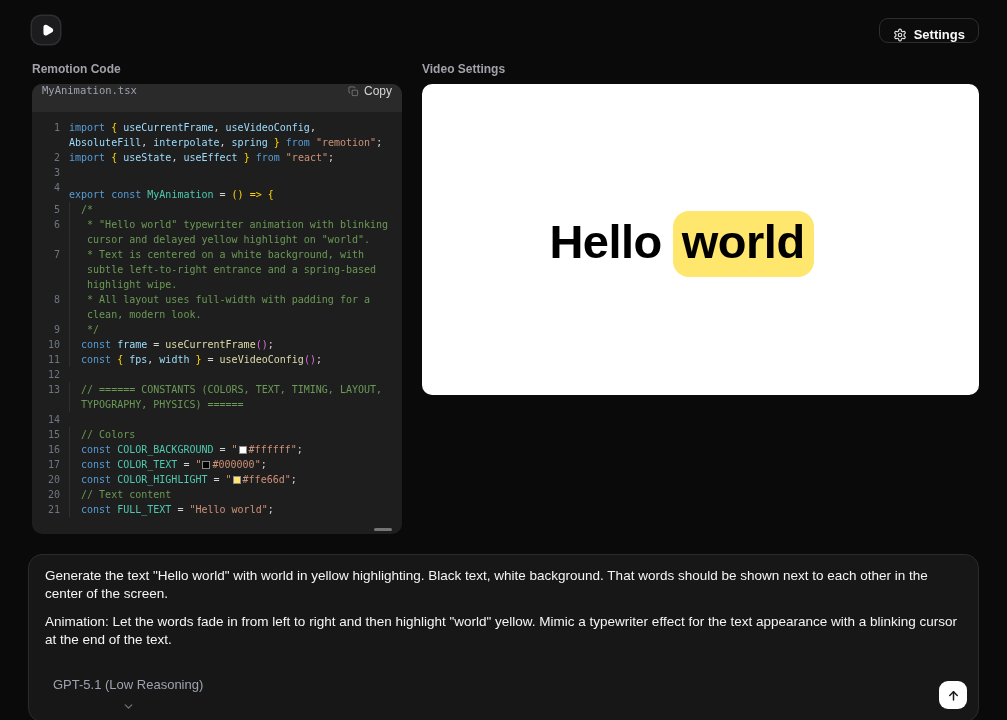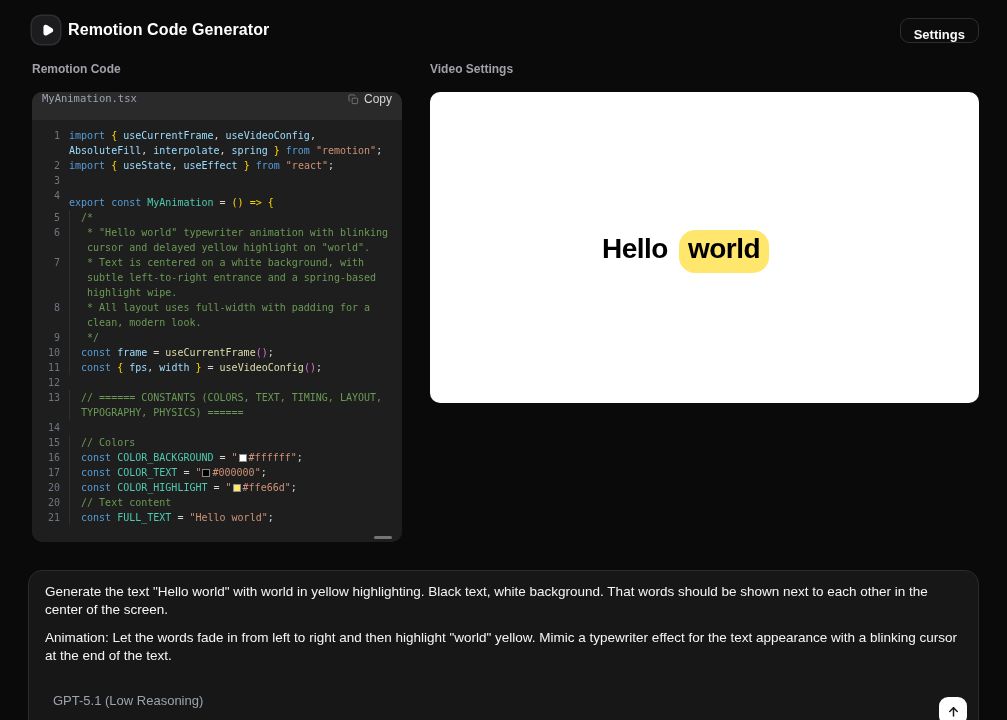--- a/index.html
+++ b/index.html
@@ -5,27 +5,27 @@
   * { margin:0; padding:0; box-sizing:border-box; }
   html,body { width:1007px; height:720px; background:#0a0a0a; color:#fff;
               font-family:"Liberation Sans", sans-serif; overflow:hidden; }
 
   
   .header { display:flex; align-items:center; padding:16px 28px 10px 32px; }
   .logo { width:28px; height:28px; border-radius:9px; background:#1c1c1f;
           box-shadow:0 0 0 1.5px #2e2e33; display:grid; place-items:center; }
   .logo svg { width:17px; height:17px; }
   .app-title { font-size:16px; font-weight:700; margin-left:8px; letter-spacing:.1px; }
-  .settings-btn { margin-left:auto; display:inline-flex; align-items:center; gap:7px;
+  .settings-btn { margin-left:auto; display:inline-flex; align-items:flex-end; gap:7px;
           height:25px; padding:0 13px; border:1px solid #2e2e2e; border-radius:9px;
-          background:#0c0c0c; color:#fafafa; font-size:13px; font-weight:600; cursor:pointer;flex-direction:column; }
+          background:#0c0c0c; color:#fafafa; font-size:13px; font-weight:600; cursor:pointer; }
   .settings-btn svg { width:14px; height:14px; stroke:#e5e5e5; }
 
   
-  .labels-row, .main { display:flex; gap:28px; padding:0 28px 8px 32px; }
+  .labels-row, .main { display:flex; gap:20px; padding:0 28px 0 32px; }
   .col-left { width:370px; flex:none; }
   .col-right { flex:1; }
   .panel-label { font-size:12px; font-weight:600; color:#a1a1aa; margin:8px 0 8px; }
 
   .code-panel { width:370px; height:450px; background:#1e1e1e; border-radius:10px;
                 overflow:hidden; display:flex; flex-direction:column; }
   .code-header { height:28px; flex:none; background:#2a2a2a; display:flex;
                  align-items:flex-start; padding:0 10px; }
   .filename { font-family:"DejaVu Sans Mono", monospace; font-size:10.5px; color:#9ca3af; }
   .copy-btn { margin-left:auto; display:inline-flex; align-items:center; gap:5px;
@@ -42,21 +42,21 @@
   .kw{color:#569cd6} .id{color:#9cdcfe} .fn{color:#dcdcaa} .tp{color:#4ec9b0}
   .st{color:#ce9178} .cm{color:#6a9955} .b1{color:#ffd700} .b2{color:#da70d6} .pt{color:#d4d4d4}
   .swatch { display:inline-block; width:8px; height:8px; border:1px solid #8a8a8a;
             margin:0 2px 0 1px; vertical-align:-1px; }
   .hscroll-thumb { position:absolute; right:10px; bottom:3px; width:18px; height:3px;
                    background:#757575; border-radius:2px; }
 
   .video-panel { height:311px; background:#ffffff; border-radius:10px;
                  display:flex; align-items:center; justify-content:center; }
   .hello { display:flex; align-items:baseline; gap:11px; transform:translateX(-19px);
-           font-size:28px; font-weight:700; color:#000; letter-spacing:-0.5px; }
+           font-size:47px; font-weight:700; color:#000; letter-spacing:-0.5px; }
   .hl { border-radius:16px; padding:3px 9px 8px; margin-bottom:-8px; }
 
   
   .composer { margin:20px 28px 0; background:#171717; border:1px solid #2b2b2b;
               border-radius:14px; padding-top:10px; }
   .prompt-area { padding:2px 16px 4px; min-height:62px; font-size:13.5px;
                  line-height:1.3; color:#f5f5f5; cursor:text; }
   .prompt-area p { margin-bottom:11px; }
   .composer-bottom { display:flex; align-items:center; padding:14px 11px 8px 24px; }
   .model-btn { display:inline-flex; align-items:center; gap:8px; background:none; border:none;
@@ -71,21 +71,20 @@
 </style>
 </head>
 <body>
 
 <div class="header">
   <div class="logo">
     <svg viewBox="0 0 24 24">
       <path d="M9 7.2c0-1.5 1.6-2.4 2.9-1.7l7.3 4.3c1.3.8 1.3 2.6 0 3.4l-7.3 4.3c-1.3.8-2.9-.2-2.9-1.7z" fill="#fff" stroke="#fff" stroke-width="2.6" stroke-linejoin="round"></path>
     </svg>
   </div>
-  <div class="app-title">Remotion Code Generator</div>
   <button class="settings-btn">
     <svg viewBox="0 0 24 24" fill="none" stroke-width="2">
       <path d="M12.22 2h-.44a2 2 0 0 0-2 2v.18a2 2 0 0 1-1 1.73l-.43.25a2 2 0 0 1-2 0l-.15-.08a2 2 0 0 0-2.73.73l-.22.38a2 2 0 0 0 .73 2.73l.15.1a2 2 0 0 1 1 1.72v.51a2 2 0 0 1-1 1.74l-.15.09a2 2 0 0 0-.73 2.73l.22.38a2 2 0 0 0 2.73.73l.15-.08a2 2 0 0 1 2 0l.43.25a2 2 0 0 1 1 1.73V20a2 2 0 0 0 2 2h.44a2 2 0 0 0 2-2v-.18a2 2 0 0 1 1-1.73l.43-.25a2 2 0 0 1 2 0l.15.08a2 2 0 0 0 2.73-.73l.22-.39a2 2 0 0 0-.73-2.73l-.15-.08a2 2 0 0 1-1-1.74v-.5a2 2 0 0 1 1-1.74l.15-.09a2 2 0 0 0 .73-2.73l-.22-.38a2 2 0 0 0-2.73-.73l-.15.08a2 2 0 0 1-2 0l-.43-.25a2 2 0 0 1-1-1.73V4a2 2 0 0 0-2-2z"></path>
       <circle cx="12" cy="12" r="3"></circle>
     </svg>
     <span>Settings</span>
   </button>
 </div>
 
 <div class="labels-row">

